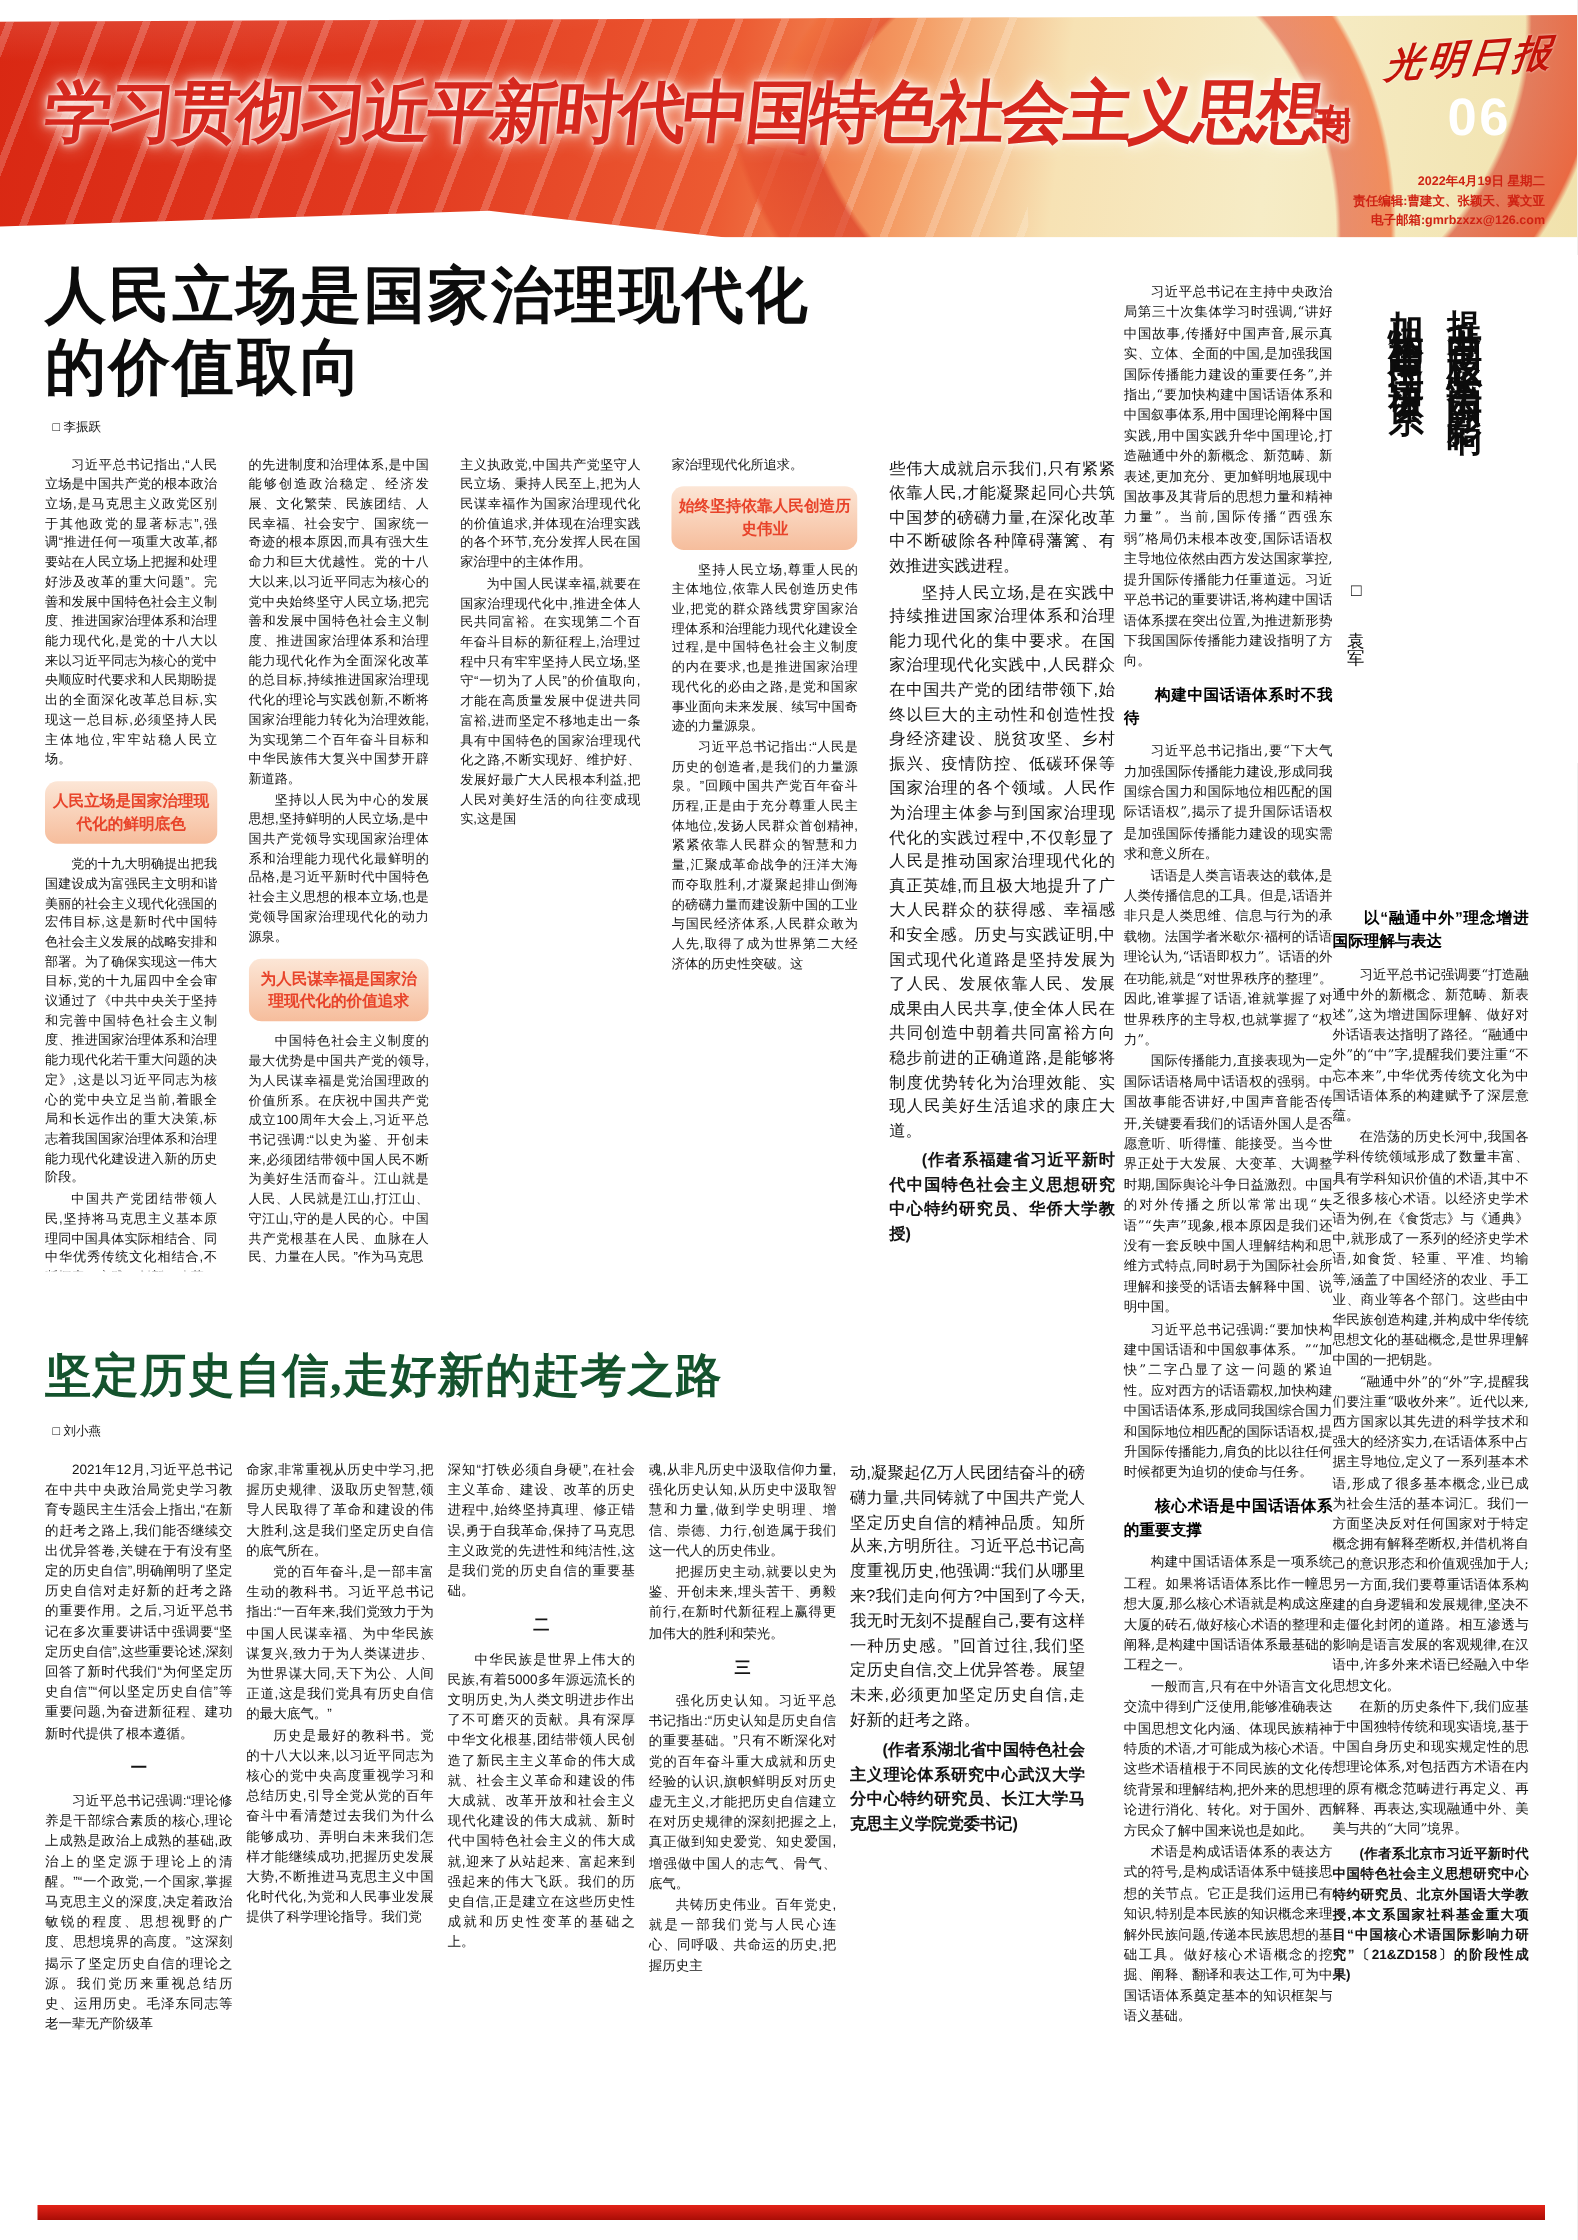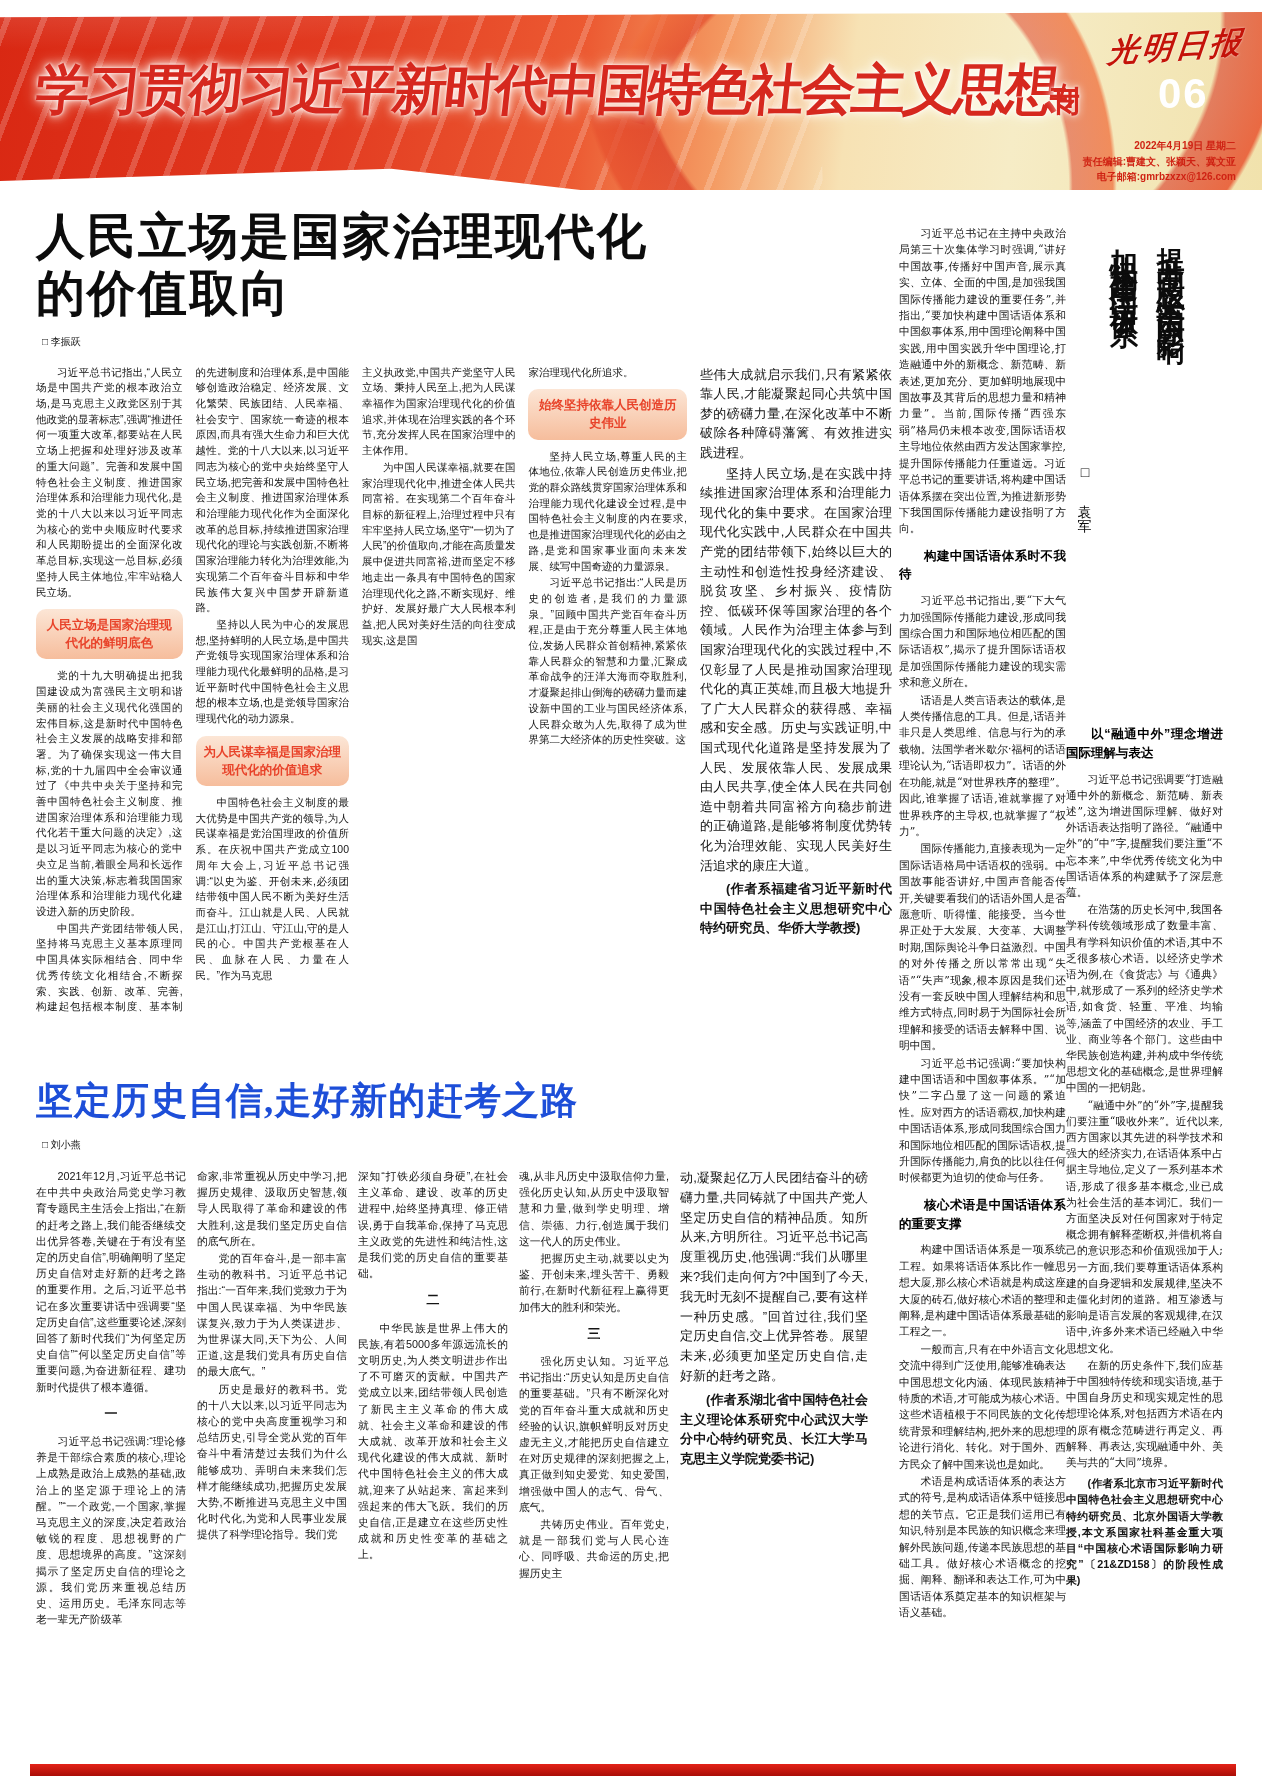--- a/index.html
+++ b/index.html
@@ -44,41 +44,41 @@
        font-size:12.5px;line-height:1.45;font-family:"Liberation Sans",sans-serif;}
   .b-hb{font-weight:700;text-indent:2em;margin:9px 0;font-size:12.5px;line-height:1.5;
         font-family:"Liberation Sans",sans-serif;color:#000;}
   .b-sec{text-align:center;font-weight:700;text-indent:0;margin:11px 0;font-size:13px;}
   .b-note{font-weight:700;text-indent:2em;margin-top:4px;font-family:"Liberation Sans",sans-serif;}
 
   
   .main-art{position:absolute;left:36px;top:208px;width:856px;}
   .main-art h1{margin:0 0 12px 0;font-family:"Liberation Serif","DejaVu Serif",serif;font-weight:900;
     font-size:49px;line-height:1.17;letter-spacing:2px;color:#0c0c0c;}
-  .main-art .cols{margin-top:16px;height:652px;gap:13px;}
+  .main-art .cols{margin-top:16px;height:652px;gap:25px;}
   .col-s{font-size:10.5px;line-height:15.7px;}
   .col-l{font-size:13px;line-height:19.6px;}
   .mc0{width:148px;} .mc1{width:155px;} .mc2{width:155px;} .mc3{width:160px;} .mc4{width:194px;}
 
   
   .right-art{position:absolute;left:899px;top:226px;width:340px;display:flex;gap:0;}
   .kai{font-family:"DejaVu Serif","Liberation Serif",serif;}
   .ra-left{width:167px;height:1534px;font-size:10.8px;line-height:16.4px;}
   .ra-right{width:157px;}
   .v-head{writing-mode:vertical-rl;height:474px;margin-bottom:16px;
     font-family:"Liberation Serif","DejaVu Serif",serif;font-weight:900;color:#0c0c0c;}
   .v-line{font-size:28px;letter-spacing:8px;margin-left:13px;line-height:1.2;}
   .v-byline{font-size:14px;font-weight:400;letter-spacing:5px;padding-top:238px;margin-left:10px;
     font-family:"Liberation Sans",sans-serif;}
   .ra-body{height:1044px;overflow:hidden;font-size:10.8px;line-height:16.2px;text-align:justify;}
 
   
   .bottom-art{position:absolute;left:36px;top:1076px;width:850px;}
   .bottom-art h2{margin:0;font-family:"Liberation Serif","DejaVu Serif",serif;font-weight:900;
-    font-size:37px;letter-spacing:1px;color:#1d4ed8;}
+    font-size:37px;letter-spacing:1px;color:#14532d;}
   .bottom-art .byline{margin:12px 0 0 6px;}
   .bottom-art .cols{margin-top:16px;height:582px;gap:11px;}
   .bc0,.bc1,.bc2,.bc3{width:150px;font-size:10.8px;line-height:16.2px;}
   .bc4{width:188px;font-size:13px;line-height:19.8px;}
 
   .bottom-bar{position:absolute;left:30px;top:1764px;width:1206px;height:12px;
     background:linear-gradient(180deg,#e32217,#a90d06);}
 </style>
 </head>
 <body>
@@ -174,21 +174,21 @@
           <div class="blk b-p">习近平总书记强调:“理论修养是干部综合素质的核心,理论上成熟是政治上成熟的基础,政治上的坚定源于理论上的清醒。”“一个政党,一个国家,掌握马克思主义的深度,决定着政治敏锐的程度、思想视野的广度、思想境界的高度。”这深刻揭示了坚定历史自信的理论之源。我们党历来重视总结历史、运用历史。毛泽东同志等老一辈无产阶级革</div>
         </div>
       <div class="col bc1">
           <div class="blk b-c">命家,非常重视从历史中学习,把握历史规律、汲取历史智慧,领导人民取得了革命和建设的伟大胜利,这是我们坚定历史自信的底气所在。</div>
           <div class="blk b-p">党的百年奋斗,是一部丰富生动的教科书。习近平总书记指出:“一百年来,我们党致力于为中国人民谋幸福、为中华民族谋复兴,致力于为人类谋进步、为世界谋大同,天下为公、人间正道,这是我们党具有历史自信的最大底气。”</div>
           <div class="blk b-p">历史是最好的教科书。党的十八大以来,以习近平同志为核心的党中央高度重视学习和总结历史,引导全党从党的百年奋斗中看清楚过去我们为什么能够成功、弄明白未来我们怎样才能继续成功,把握历史发展大势,不断推进马克思主义中国化时代化,为党和人民事业发展提供了科学理论指导。我们党</div>
         </div>
       <div class="col bc2">
           <div class="blk b-c">深知“打铁必须自身硬”,在社会主义革命、建设、改革的历史进程中,始终坚持真理、修正错误,勇于自我革命,保持了马克思主义政党的先进性和纯洁性,这是我们党的历史自信的重要基础。</div>
           <div class="blk b-sec">二</div>
-          <div class="blk b-p">中华民族是世界上伟大的民族,有着5000多年源远流长的文明历史,为人类文明进步作出了不可磨灭的贡献。中国共产党成立以来,团结带领人民创造了新民主主义革命的伟大成就、社会主义革命和建设的伟大成就、改革开放和社会主义现代化建设的伟大成就、新时代中国特色社会主义的伟大成就,迎来了从站起来、富起来到强起来的伟大飞跃。我们的历史自信,正是建立在这些历史性成就和历史性变革的基础之上。</div>
+          <div class="blk b-p">中华民族是世界上伟大的民族,有着5000多年源远流长的文明历史,为人类文明进步作出了不可磨灭的贡献。具有深厚中华文化根基,团结带领人民创造了新民主主义革命的伟大成就、社会主义革命和建设的伟大成就、改革开放和社会主义现代化建设的伟大成就、新时代中国特色社会主义的伟大成就,迎来了从站起来、富起来到强起来的伟大飞跃。我们的历史自信,正是建立在这些历史性成就和历史性变革的基础之上。</div>
         </div>
       <div class="col bc3">
           <div class="blk b-c">魂,从非凡历史中汲取信仰力量,强化历史认知,从历史中汲取智慧和力量,做到学史明理、增信、崇德、力行,创造属于我们这一代人的历史伟业。</div>
           <div class="blk b-p">把握历史主动,就要以史为鉴、开创未来,埋头苦干、勇毅前行,在新时代新征程上赢得更加伟大的胜利和荣光。</div>
           <div class="blk b-sec">三</div>
           <div class="blk b-p">强化历史认知。习近平总书记指出:“历史认知是历史自信的重要基础。”只有不断深化对党的百年奋斗重大成就和历史经验的认识,旗帜鲜明反对历史虚无主义,才能把历史自信建立在对历史规律的深刻把握之上,真正做到知史爱党、知史爱国,增强做中国人的志气、骨气、底气。</div>
           <div class="blk b-p">共铸历史伟业。百年党史,就是一部我们党与人民心连心、同呼吸、共命运的历史,把握历史主</div>
         </div>
       <div class="col bc4">
           <div class="blk b-c">动,凝聚起亿万人民团结奋斗的磅礴力量,共同铸就了中国共产党人坚定历史自信的精神品质。知所从来,方明所往。习近平总书记高度重视历史,他强调:“我们从哪里来?我们走向何方?中国到了今天,我无时无刻不提醒自己,要有这样一种历史感。”回首过往,我们坚定历史自信,交上优异答卷。展望未来,必须更加坚定历史自信,走好新的赶考之路。</div>

